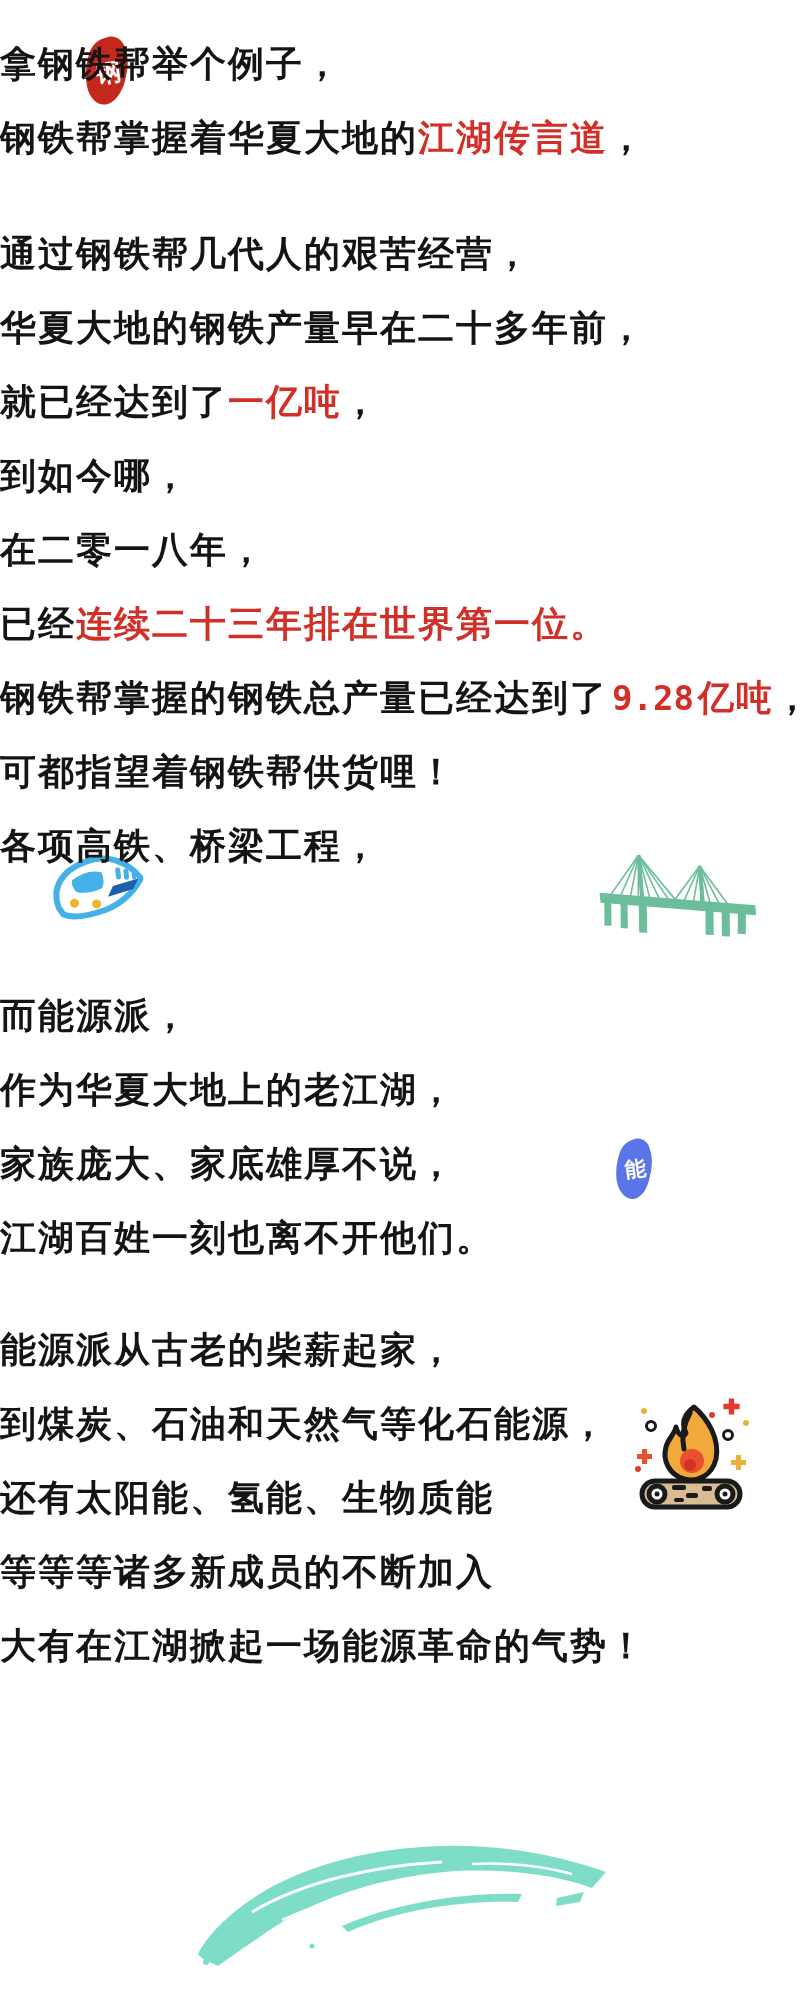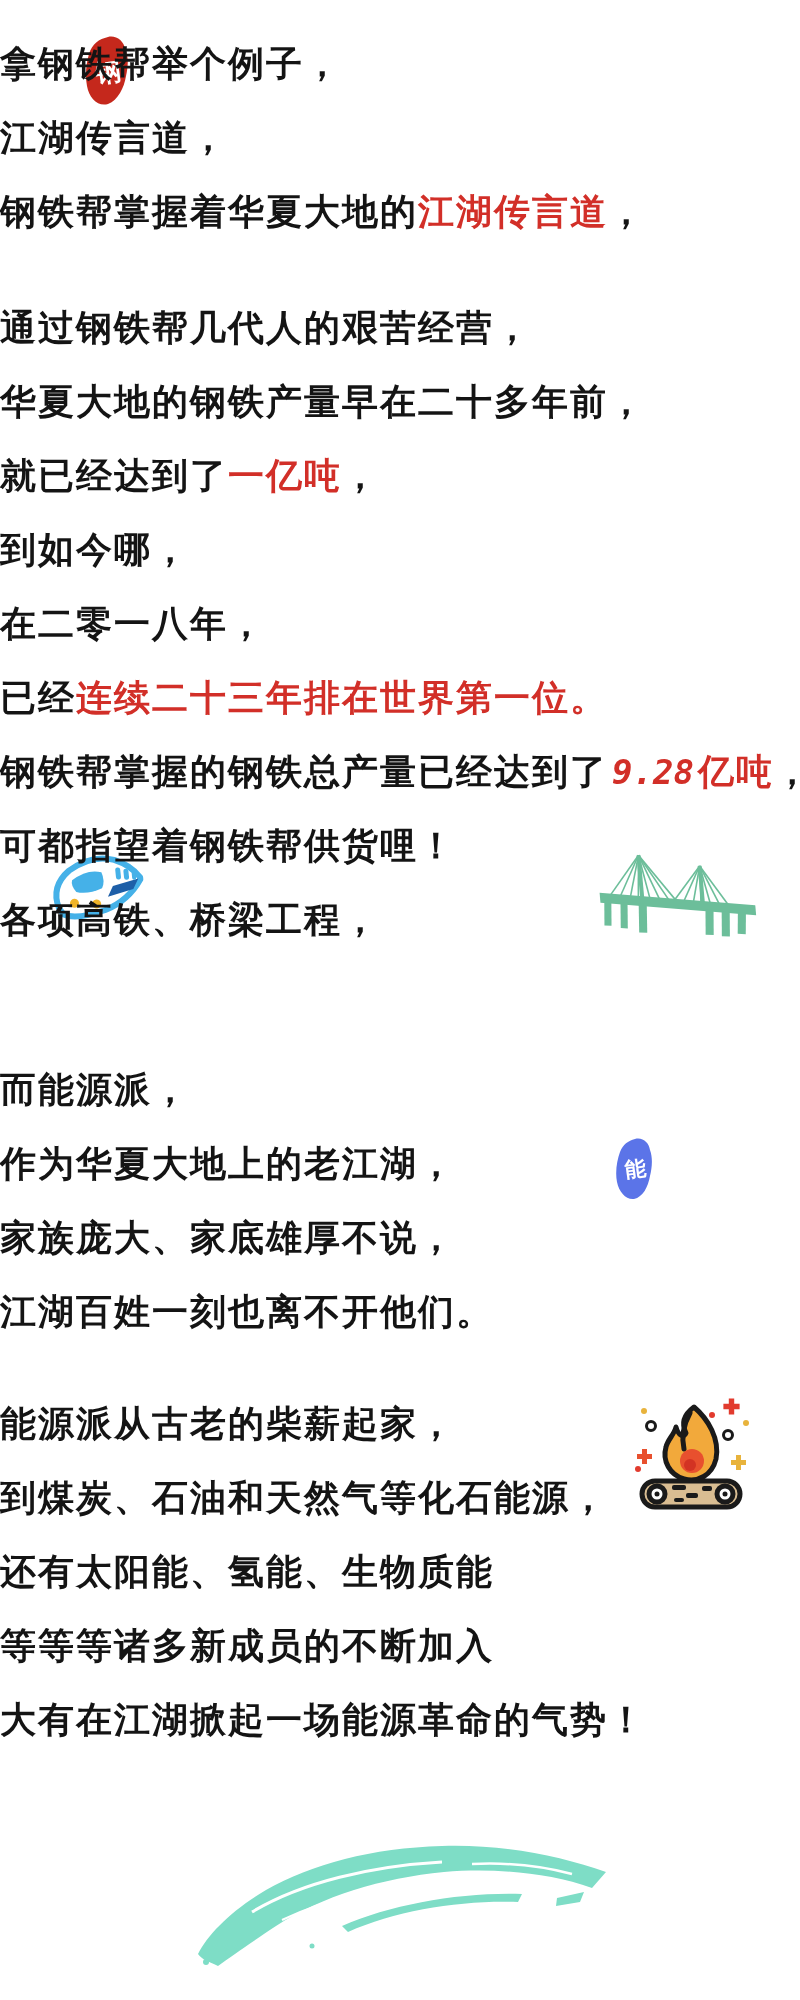--- a/index.html
+++ b/index.html
@@ -17,21 +17,21 @@
   .gap-s{margin-top:38px;}
   .line{
     height:74px;display:flex;align-items:center;justify-content:flex-start;
     font-size:36px;font-weight:700;letter-spacing:2px;white-space:nowrap;
   }
   .seg-k{color:#141414;}
   .seg-r{color:#d22f28;}
   .seg-rn{
     color:#d22f28;
     font-family:"DejaVu Sans Mono","Liberation Mono",monospace;
-    font-weight:700;font-size:34px;letter-spacing:0px;padding:0 4px;font-style:italic;
+    font-weight:700;font-size:34px;letter-spacing:0px;padding:0 4px;
   }
   .deco{position:absolute;}
   .seal{display:flex;align-items:center;justify-content:center;}
   .seal svg{position:absolute;left:0;top:0;width:100%;height:100%;}
   .seal-char{
     position:relative;color:#ffffff;font-weight:700;
     transform:rotate(-8deg);
   }
   .seal-steel{left:84px;top:36px;width:48px;height:72px;}
   .seal-steel .seal-char{font-size:26px;}
@@ -167,23 +167,20 @@
     <path d="M280,22 C320,20 350,24 380,32" fill="none" stroke="#ffffff" stroke-width="2.5"></path>
   </svg>
 </div>
 
 <div class="story">
     <div class="para">
       <div class="line">
         <span class="seg-k">拿钢铁帮举个例子，</span>
       </div>
       <div class="line">
-        <span class="seg-k">江湖传言道，</span>
-      </div>
-      <div class="line">
         <span class="seg-k">钢铁帮掌握着华夏大地的</span>
         <span class="seg-r">江湖传言道</span>
         <span class="seg-k">，</span>
       </div>
     </div>
     <div class="para gap-m">
       <div class="line">
         <span class="seg-k">通过钢铁帮几代人的艰苦经营，</span>
       </div>
       <div class="line">

